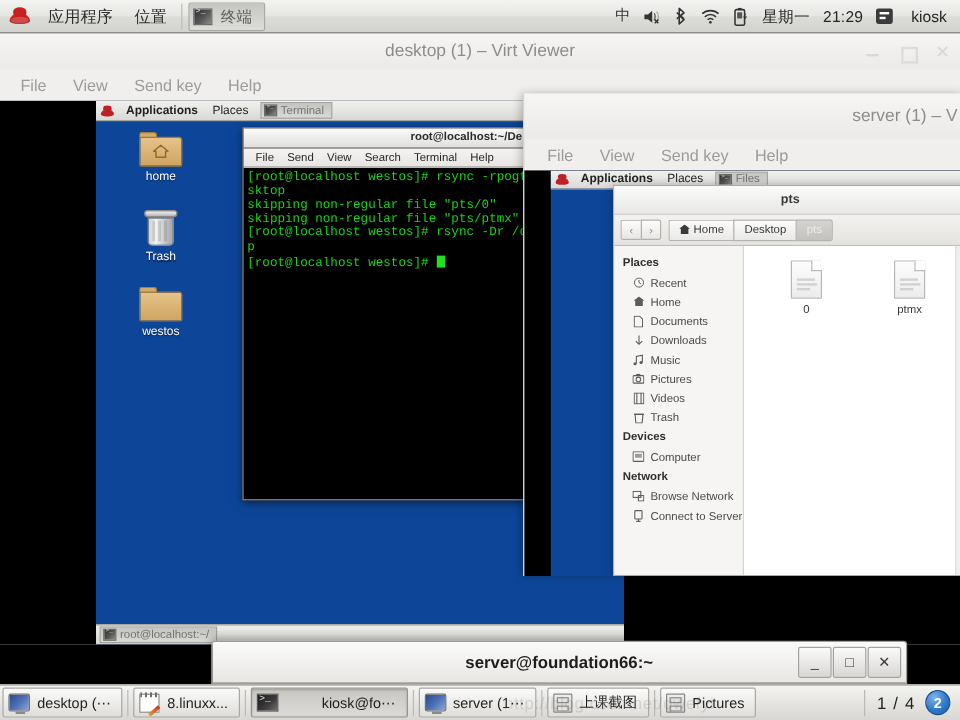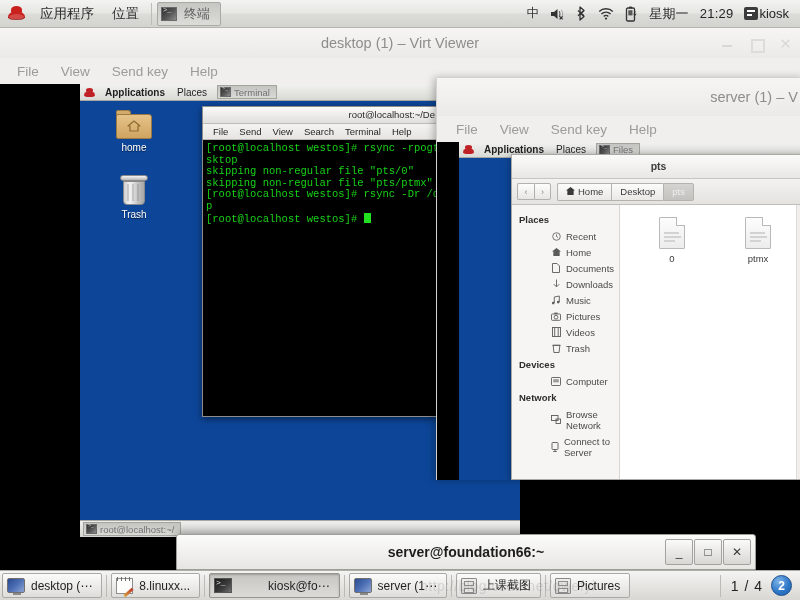--- a/index.html
+++ b/index.html
@@ -50,21 +50,21 @@
     background: linear-gradient(135deg, #2f2f2f 0%, #565656 55%, #8e8e8e 100%);
     position: relative; flex: 0 0 auto;
   }
   .mini-term::after {
     content: ">_"; position: absolute; left: 1px; top: -2px;
     font-family: "Liberation Mono", monospace; font-size: 7px; color: #dcdcdc;
   }
   .tp-right { margin-left: auto; display: flex; align-items: center; gap: 11px; padding-right: 11px; }
   .tp-ind { font-size: 12.5px; color: #333; display: flex; align-items: center; }
   .tp-clock { font-size: 13px; color: #262626; letter-spacing: .2px; }
-  .user-chip { display: flex; align-items: center; gap: 1px; font-size: 13px; color: #262626; }
+  .user-chip { display: flex; align-items: center; gap: 15px; font-size: 13px; color: #262626; }
   .user-badge {
     width: 14px; height: 13px; background: #3b3b3b; border-radius: 2px;
     position: relative;
   }
   .user-badge::before {
     content: ""; position: absolute; left: 3px; top: 3px; width: 8px; height: 2px; background: #fff;
   }
   .user-badge::after {
     content: ""; position: absolute; left: 3px; top: 7px; width: 5px; height: 2px; background: #fff;
   }
@@ -156,21 +156,21 @@
     position: absolute; left: 122px; top: 22px; width: 238px; height: 311px;
     background: #000; border: 1px solid #8d8d8d;
     box-shadow: 0 2px 7px rgba(0,0,0,.5);
   }
   .vterm-tb {
     height: 17px; background: linear-gradient(to bottom, #fafaf9, #e0dfdd);
     border-bottom: 1px solid #bcbcb8; position: relative;
   }
   .vterm-title {
     position: absolute; right: 4px; top: 2px;
-    font-size: 9.5px; color: #2b2b2b; font-weight: normal; white-space: nowrap;
+    font-size: 9.5px; color: #2b2b2b; font-weight: bold; white-space: nowrap;
   }
   .vterm-mb {
     height: 16px; background: linear-gradient(to bottom, #f4f3f1, #e6e5e2);
     border-bottom: 1px solid #b9b9b5;
     display: flex; align-items: center; padding-left: 5px; gap: 1px;
   }
   .vterm-m { font-size: 9.5px; color: #262626; padding: 0 5px; }
   .vterm-body {
     padding: 3px 2px 0 3px; height: 275px; overflow: hidden;
     font-family: "Liberation Mono", "DejaVu Sans Mono", monospace;
@@ -241,22 +241,22 @@
   .crumb:first-child { border-radius: 2px 0 0 2px; }
   .crumb:last-child { border-right: 1px solid #b4b3b0; border-radius: 0 2px 2px 0; }
   .crumb.active { background: linear-gradient(to bottom, #d4d3d0, #c3c2bf); color: #ededed; }
   .na-main { display: flex; height: 274px; }
   .na-side {
     width: 108px; background: #f6f5f3; border-right: 1px solid #d6d5d2;
     padding-top: 6px; overflow: hidden;
   }
   .na-group { font-size: 9.5px; font-weight: bold; color: #2e2e2e; padding: 3px 0 3px 7px; }
   .na-item {
-    display: flex; align-items: center; gap: 5px;
-    font-size: 9.5px; color: #4a4a4a; padding: 2.5px 0 2.5px 15px; margin-left: 24px;
+    display: flex; align-items: flex-start; gap: 5px;
+    font-size: 9.5px; color: #4a4a4a; padding: 2.5px 0 2.5px 15px;
   }
   .na-item .gi { width: 10px; height: 10px; display: flex; align-items: center; justify-content: center; color: #5b5b5b; }
   .na-view { flex: 1; background: #fff; position: relative; padding-top: 12px; }
   .file-grid { display: flex; gap: 38px; padding-left: 28px; }
   .file-cell { width: 48px; text-align: center; }
   .doc-ico { width: 26px; height: 32px; margin: 0 auto; position: relative;
     background: linear-gradient(to bottom, #fdfdfd, #ececec);
     border: 1px solid #b9b9b9; border-radius: 1px; }
   .doc-ico .fold {
     position: absolute; right: -1px; top: -1px; width: 9px; height: 9px;
@@ -466,20 +466,27 @@
         </div>
 
         <div class="dicon" style="left:22px; top:90px;">
           <div class="trash">
             <span class="lid"></span>
               <span class="can"></span>
           </div>
           <div class="lbl">Trash</div>
         </div>
 
+        <div class="dicon" style="left:22px; top:155px;">
+          <div class="folder">
+            <span class="tab"></span>
+              <span class="bodyf"></span>
+          </div>
+          <div class="lbl">westos</div>
+        </div>
 
         <div class="vterm">
           <div class="vterm-tb">
             <span class="vterm-title">root@localhost:~/De</span>
           </div>
           <div class="vterm-mb">
             <span class="vterm-m">File</span>
             <span class="vterm-m">Send</span>
             <span class="vterm-m">View</span>
             <span class="vterm-m">Search</span>

